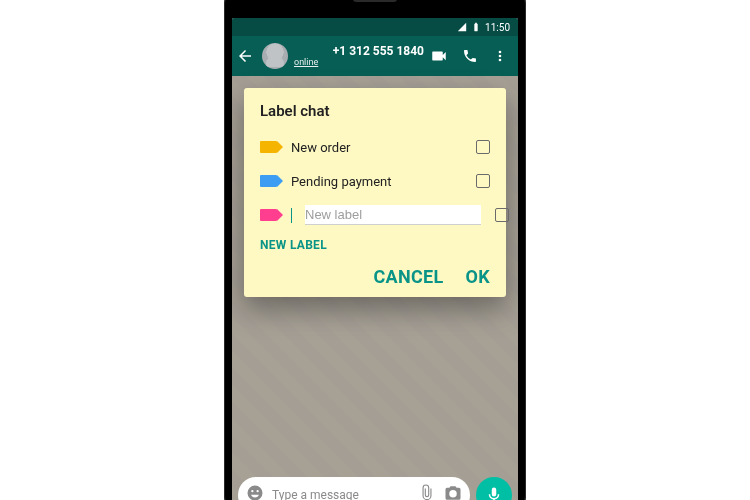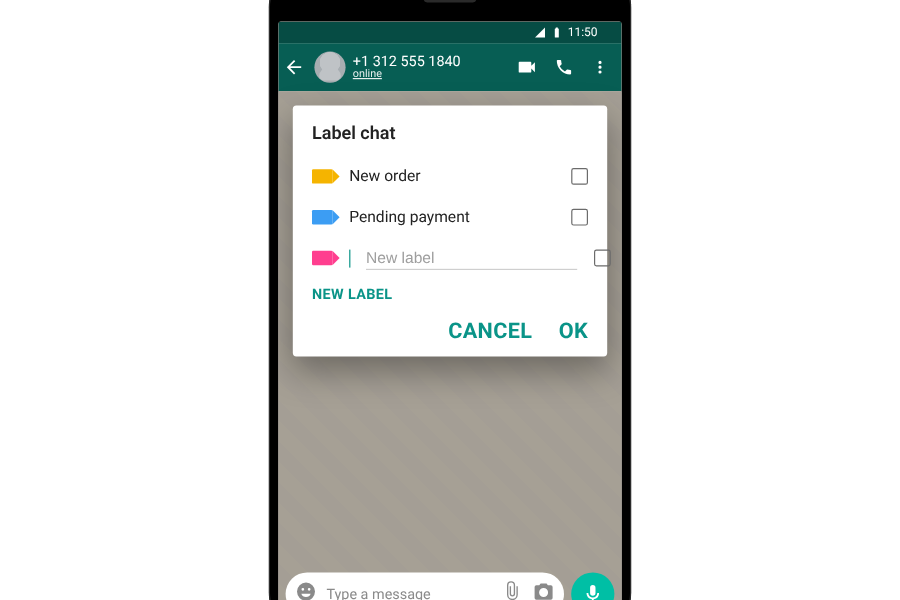--- a/index.html
+++ b/index.html
@@ -48,21 +48,21 @@
   
   .statusbar {
     height: 18px;
     background: #064c44;
     color: #fff;
     font-size: 10px;
     display: flex;
     align-items: center;
     justify-content: flex-end;
     gap: 4px;
-    padding: 0 20px;
+    padding: 0 8px;
   }
   .sb-ico { display:inline-flex; }
   .statusbar svg { fill:#fff; height:10px; width:10px; }
 
   
   .chathdr {
     height: 40px;
     background: #075e54;
     color: #fff;
     display: flex;
@@ -75,41 +75,41 @@
   .avatar {
     width: 26px; height: 26px; border-radius: 50%;
     background: radial-gradient(circle at 50% 35%, #bfc3c6 40%, #a7adb1 41%);
     position: relative;
   }
   .avatar::after{
     content:""; position:absolute; left:4px; right:4px; bottom:2px; height:10px;
     background:#bfc3c6; border-radius:10px 10px 6px 6px;
   }
   .who { flex:1; line-height: 1.05; }
-  .who .num { font-size: 12px; font-weight: 400; }
+  .who .num { font-size: 12px; font-weight: 700; text-align: right; }
   .who .on  { font-size: 9px; opacity: .9; text-decoration: underline; }
   .hicons { display:flex; align-items:center; gap:14px; padding-right:4px;}
   .hicons span{ display:inline-flex; }
 
   
   .chatbg {
     position:absolute; left:0; right:0; top:58px; bottom:0;
     background:
       repeating-linear-gradient(45deg, #e3dbcf 0 12px, #e6decf 12px 24px);
   }
   .dim {
     position:absolute; left:0; right:0; top:58px; bottom:0;
     background: rgba(0,0,0,.28);
   }
 
   
   .dialog {
     position:absolute;
     left:12px; right:12px; top:70px;
-    background:#ffffff;
+    background:#fef9c3;
     border-radius:3px;
     box-shadow: 0 12px 28px rgba(0,0,0,.35);
     padding: 14px 16px 10px;
   }
   .dlg-title { font-size:15px; font-weight:600; color:#222; margin-bottom:10px;}
 
   .row {
     display:flex; align-items:center; gap:14px;
     height: 34px;
   }

